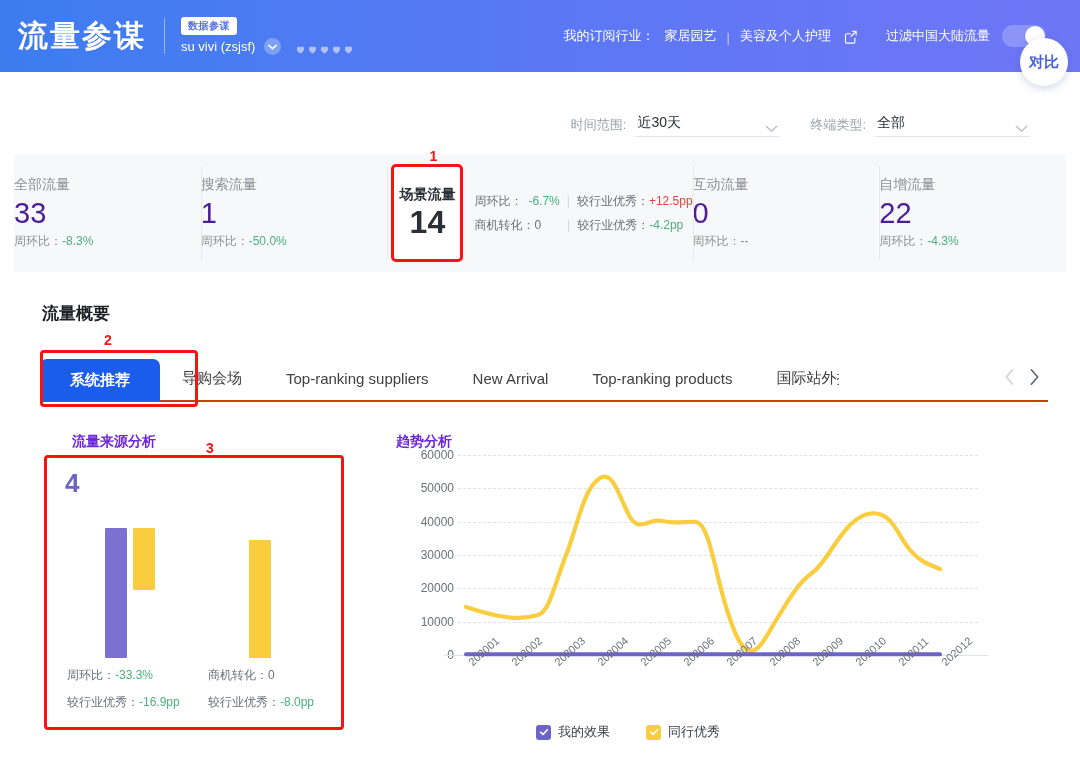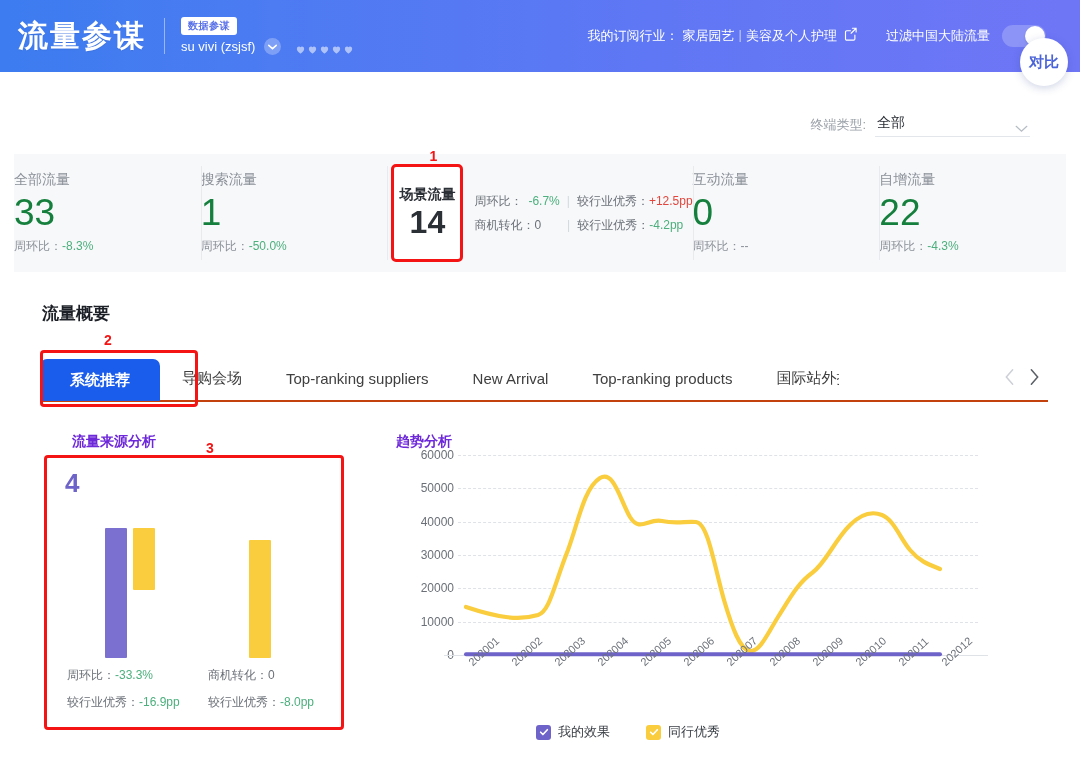--- a/index.html
+++ b/index.html
@@ -40,21 +40,21 @@
     display: flex; align-items: center; justify-content: center;
   }
   .caret-circle svg { display: block; }
   .hearts { display: flex; gap: 1px; margin-left: 5px; }
   .heart { width: 11px; height: 11px; color: rgba(255,255,255,.55); }
 
   .header-right {
     margin-left: auto; display: flex; align-items: center;
     gap: 14px; padding-right: 34px; color: #fff; font-size: 13px;
   }
-  .sub-industry { display: flex; align-items: flex-start; gap: 4px; }
+  .sub-industry { display: flex; align-items: flex-end; gap: 10px; }
   .sub-sep { color: rgba(255,255,255,.6); }
   .edit-icon { width: 15px; height: 15px; margin-left: 2px; }
   .filter-group { display: flex; align-items: center; gap: 12px; margin-left: 14px; }
   .toggle {
     width: 44px; height: 22px; border-radius: 11px;
     background: rgba(255,255,255,.22); position: relative;
   }
   .toggle .knob {
     position: absolute; right: 1px; top: 1px;
     width: 20px; height: 20px; border-radius: 50%; background: #fff;
@@ -94,21 +94,21 @@
   .card {
     flex: 1; display: flex; flex-direction: column;
     align-items: flex-start; justify-content: center;
     position: relative; gap: 3px;
   }
   .card + .card::before {
     content: ""; position: absolute; left: 0; top: 12px; bottom: 12px;
     width: 1px; background: #e8eaee;
   }
   .card-title { font-size: 14px; color: #8b9098; }
-  .card-num { font-size: 37px; color: #15803d; line-height: 1.15; font-weight: 300; }
+  .card-num { font-size: 29px; color: #4c1d95; line-height: 1.15; font-weight: 300; }
   .card-sub { font-size: 12px; color: #8b9098; }
   .green { color: #4caf7d; }
   .red { color: #e3453c; }
 
   
   .card.scene { flex: 0 0 250px; flex-direction: row; align-items: center; justify-content: flex-start; }
   .scene-box {
     width: 72px; margin-left: 4px;
     background: #fff; border: 3px solid #f41414; border-radius: 5px;
     height: 98px; display: flex; flex-direction: column;
@@ -259,20 +259,31 @@
         <span class="toggle">
             <span class="knob"></span>
           </span>
       </div>
     </div>
   </div>
   <div class="compare-fab">对比</div>
 
   <div class="filter-card">
     <div class="sel-group">
+      <span class="sel-label">时间范围:</span>
+      <div class="sel-box">
+        <span class="sel-val">近30天</span>
+        <span class="chev">
+          <svg viewBox="0 0 14 9" width="13" height="8">
+              <path d="M1 1.5 L7 7 L13 1.5" fill="none" stroke="currentColor" stroke-width="1.4" stroke-linecap="round"></path>
+            </svg>
+        </span>
+      </div>
+    </div>
+    <div class="sel-group">
       <span class="sel-label">终端类型:</span>
       <div class="sel-box wide">
         <span class="sel-val">全部</span>
         <span class="chev">
           <svg viewBox="0 0 14 9" width="13" height="8">
               <path d="M1 1.5 L7 7 L13 1.5" fill="none" stroke="currentColor" stroke-width="1.4" stroke-linecap="round"></path>
             </svg>
         </span>
       </div>
     </div>

